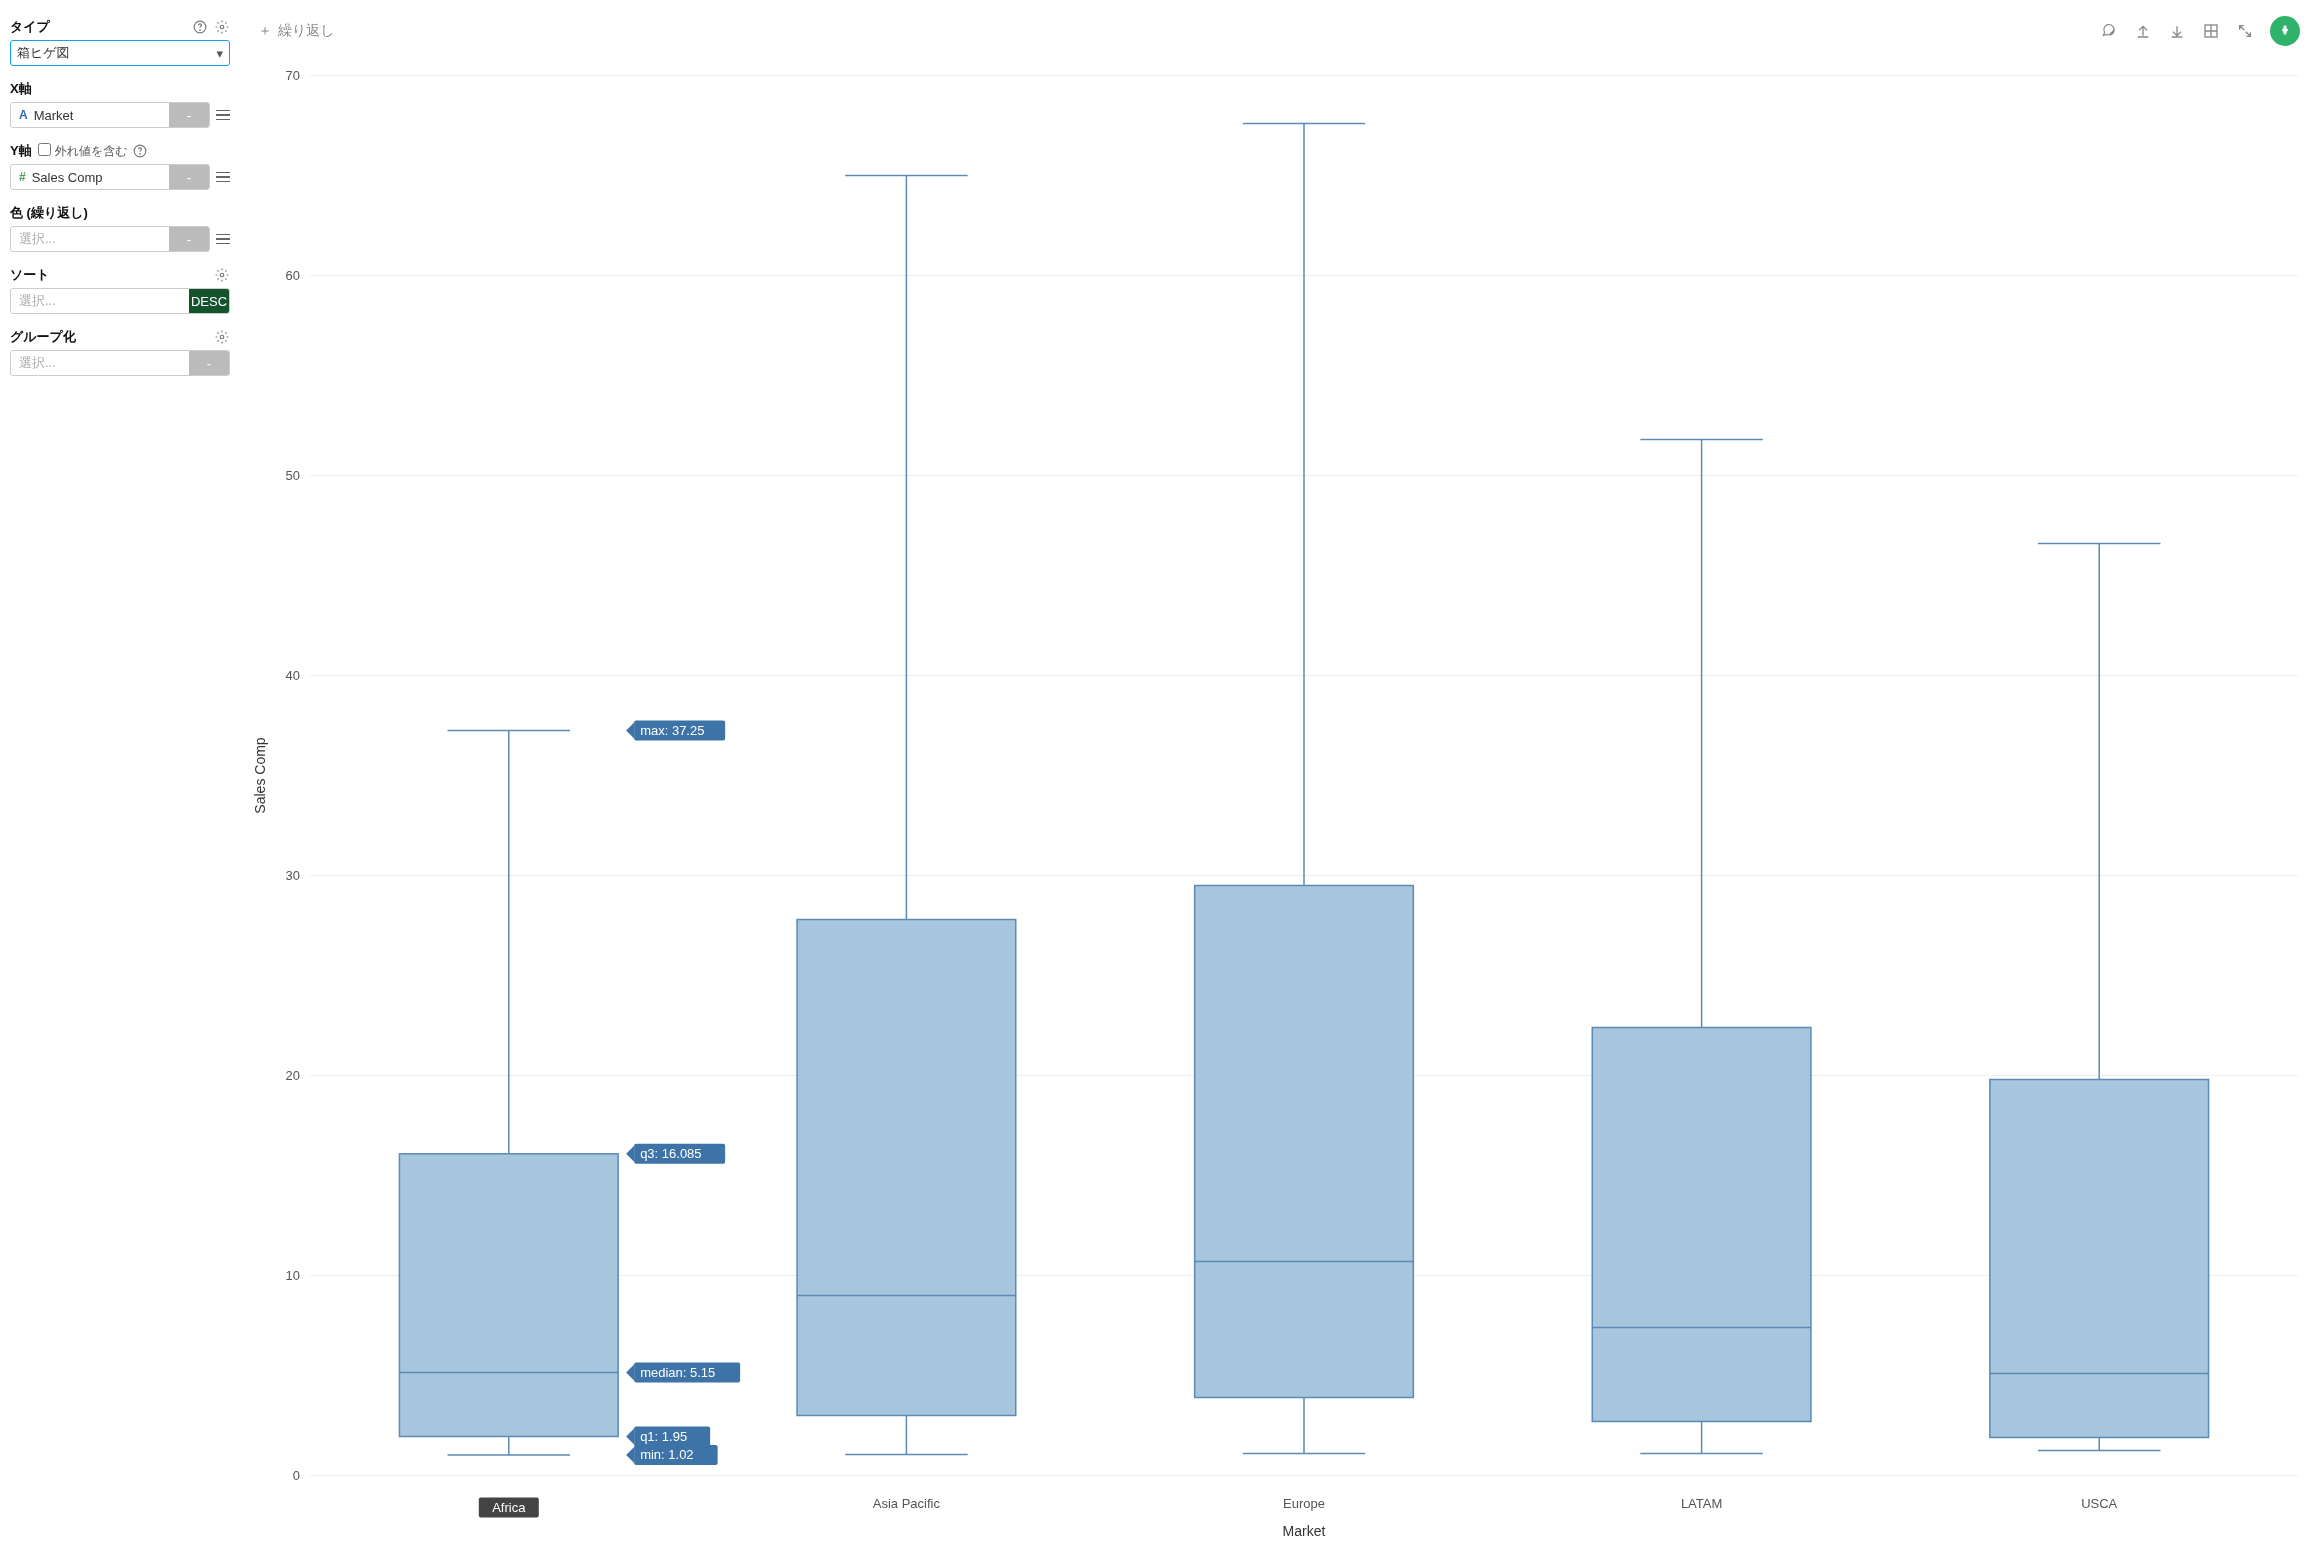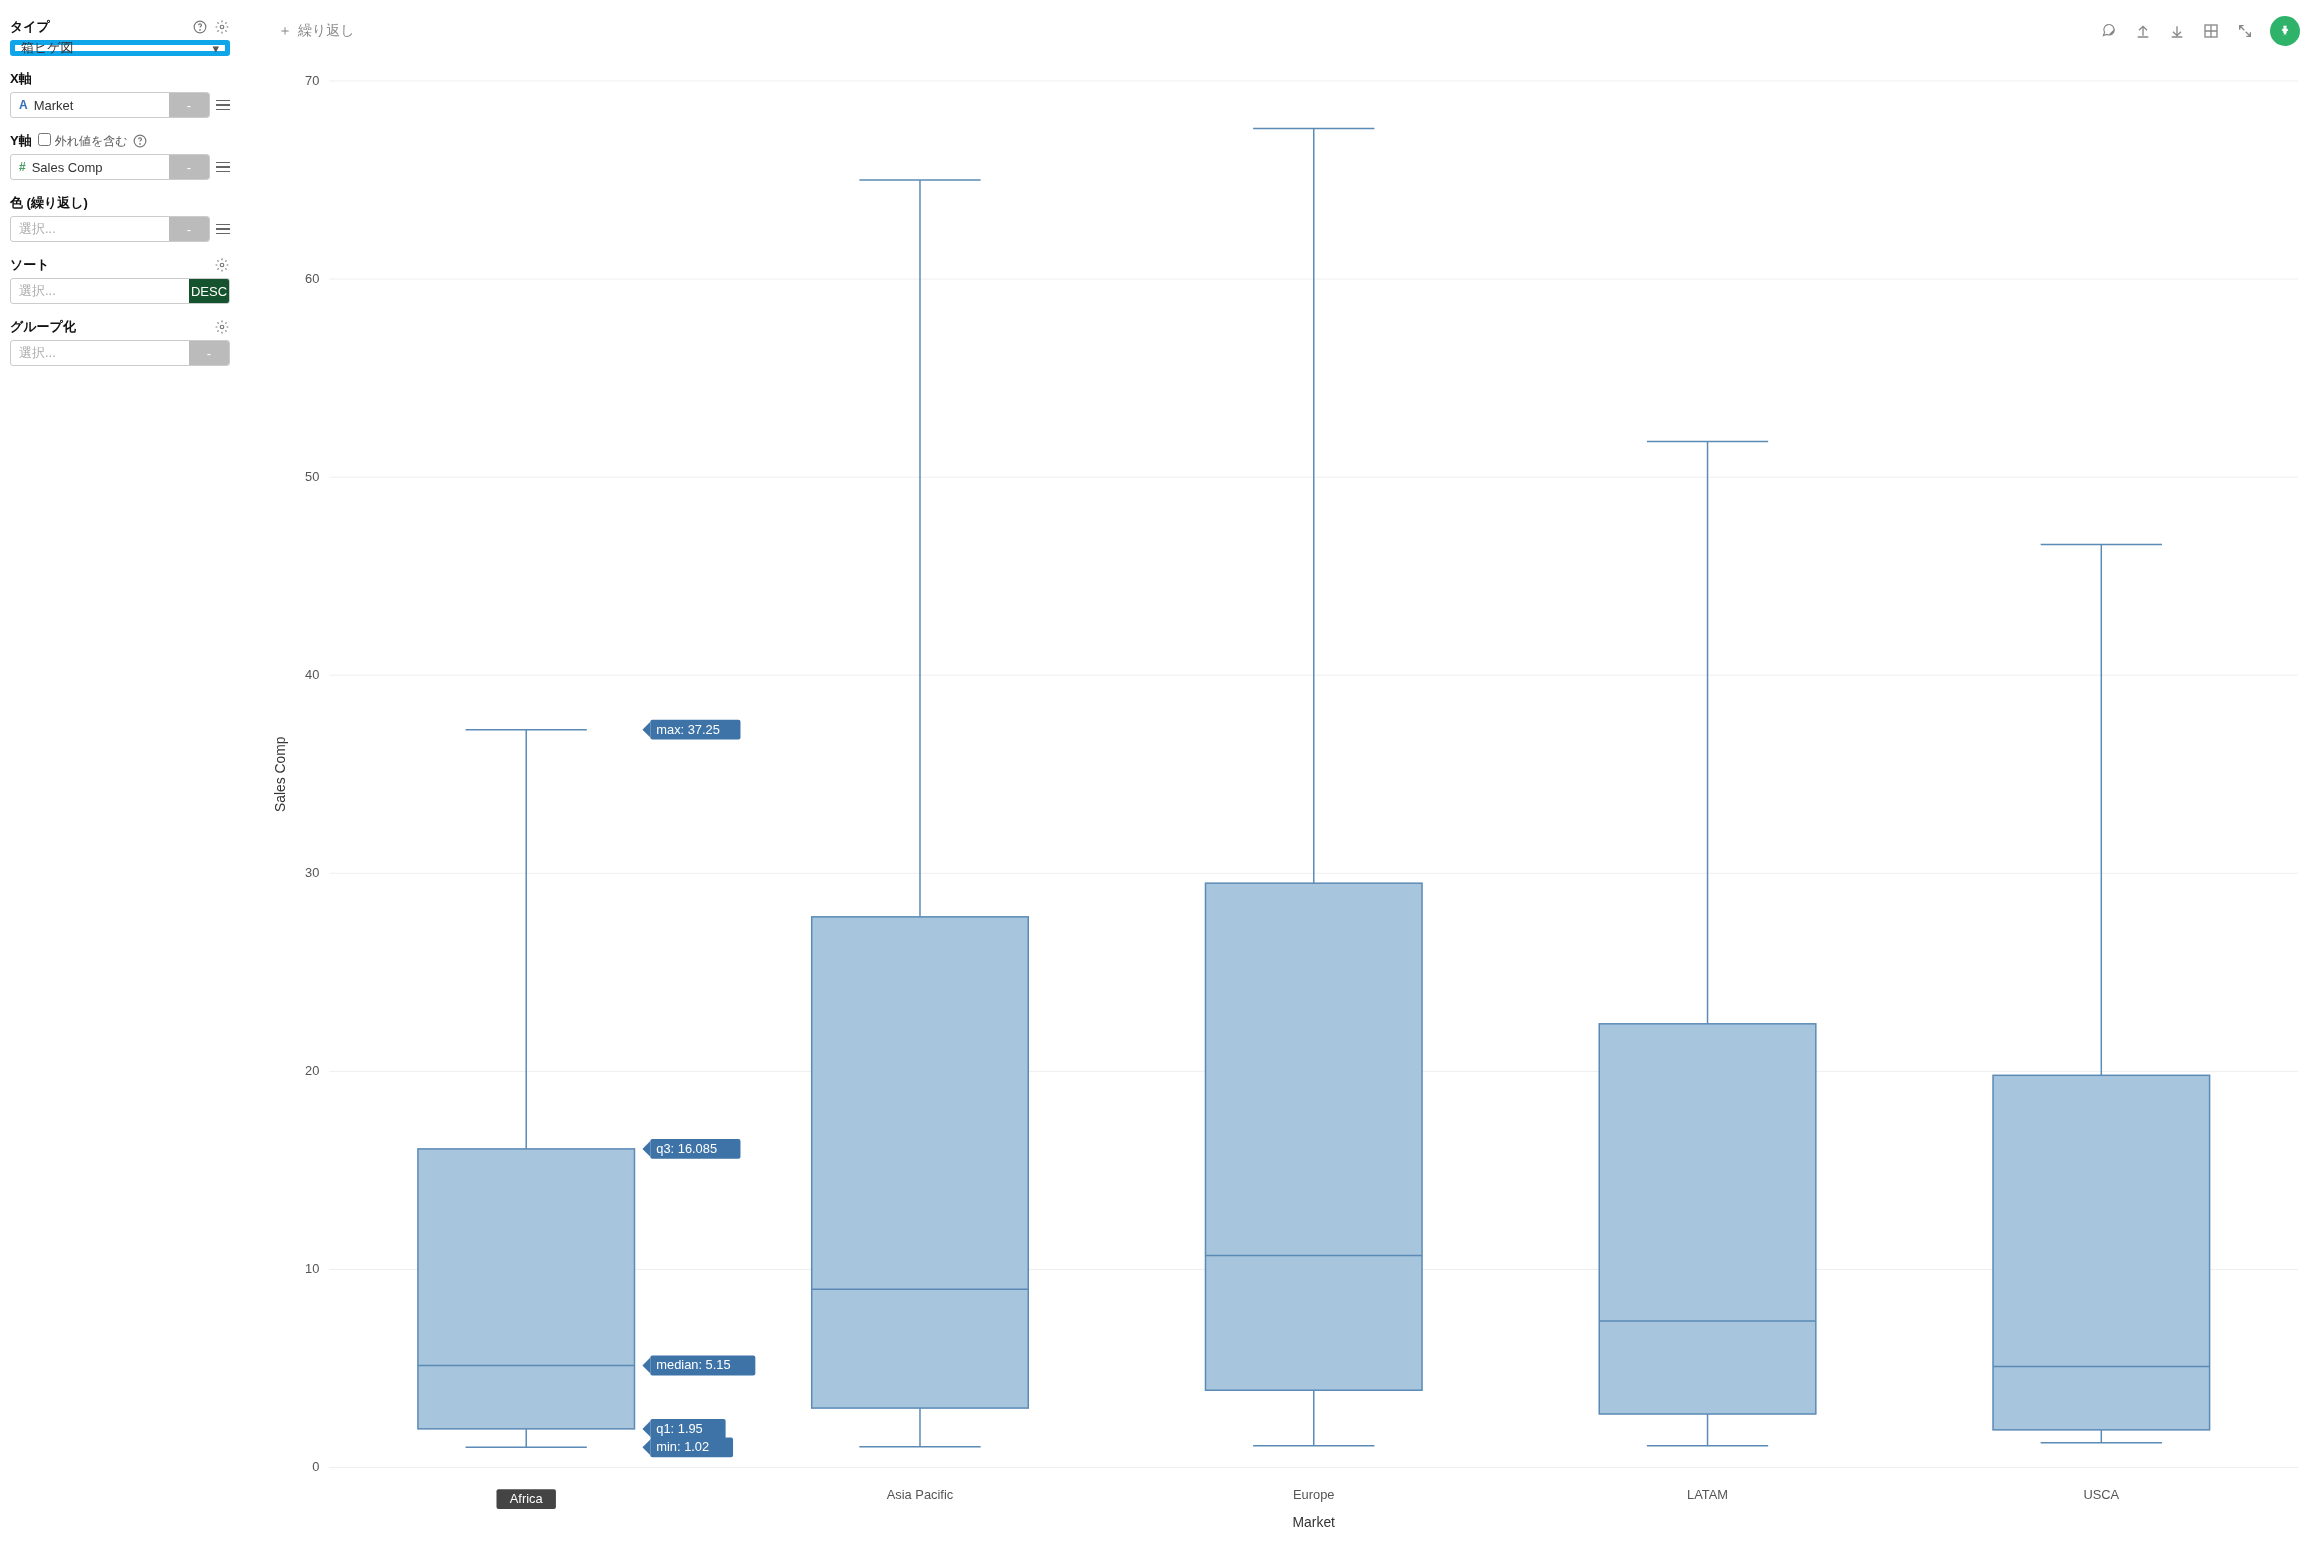--- a/index.html
+++ b/index.html
@@ -1,28 +1,28 @@
 <!DOCTYPE html>
 <html><head>
 <meta charset="utf-8">
 <style>
 * { box-sizing: border-box; margin: 0; padding: 0; }
 body { font-family: -apple-system, "Helvetica Neue", Arial, sans-serif; font-size: 13px; color: #333; background: #fff; }
-.app { display: flex; height: 100vh; gap: 20px; }
+.app { display: flex; height: 100vh; }
 .sidebar { width: 240px; padding: 18px 10px 10px 10px; flex-shrink: 0; }
 .main { flex: 1; position: relative; display: flex; flex-direction: column; }
 
 .field-block { margin-bottom: 14px; }
 .field-label-row { display: flex; align-items: center; margin-bottom: 4px; gap: 6px; }
 .field-label { font-weight: 700; font-size: 13px; color: #111; }
 .spacer { flex: 1; }
 .icon-btn { width: 16px; height: 16px; display: inline-flex; align-items: center; justify-content: center; color: #777; cursor: pointer; }
 .icon-btn svg { width: 14px; height: 14px; }
 
-.select-box { border: 5px solid #0ea5e9; border-radius: 3px; height: 16px; display: flex; align-items: center; padding: 0 6px; background: #fff; font-size: 13px; position: relative; }
+.select-box { border: 1px solid #0ea5e9; border-radius: 3px; height: 26px; display: flex; align-items: center; padding: 0 6px; background: #fff; font-size: 13px; position: relative; }
 .select-box .caret { margin-left: auto; color: #555; }
 
 .pill-row { display: flex; align-items: center; gap: 6px; }
 .pill { flex: 1; border: 1px solid #ccc; border-radius: 3px; height: 26px; display: flex; align-items: stretch; overflow: hidden; font-size: 13px; }
 .pill-left { display: flex; align-items: center; gap: 6px; padding: 0 8px; flex: 1; }
 .pill-agg { background: #bbb; color: #fff; width: 40px; display: flex; align-items: center; justify-content: center; font-size: 13px; }
 .pill-agg.dark { background: #14532d; }
 .type-tag { font-weight: 700; font-size: 12px; }
 .type-tag.str { color: #2f6fb5; }
 .type-tag.num { color: #4a9c62; }

